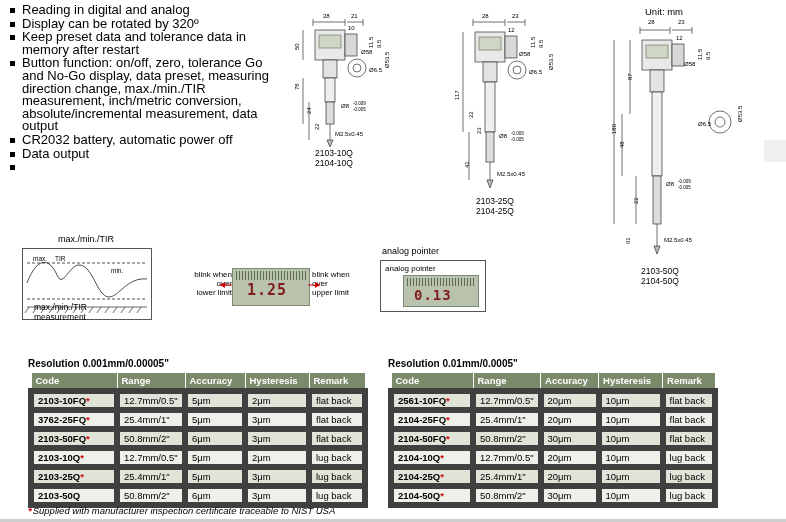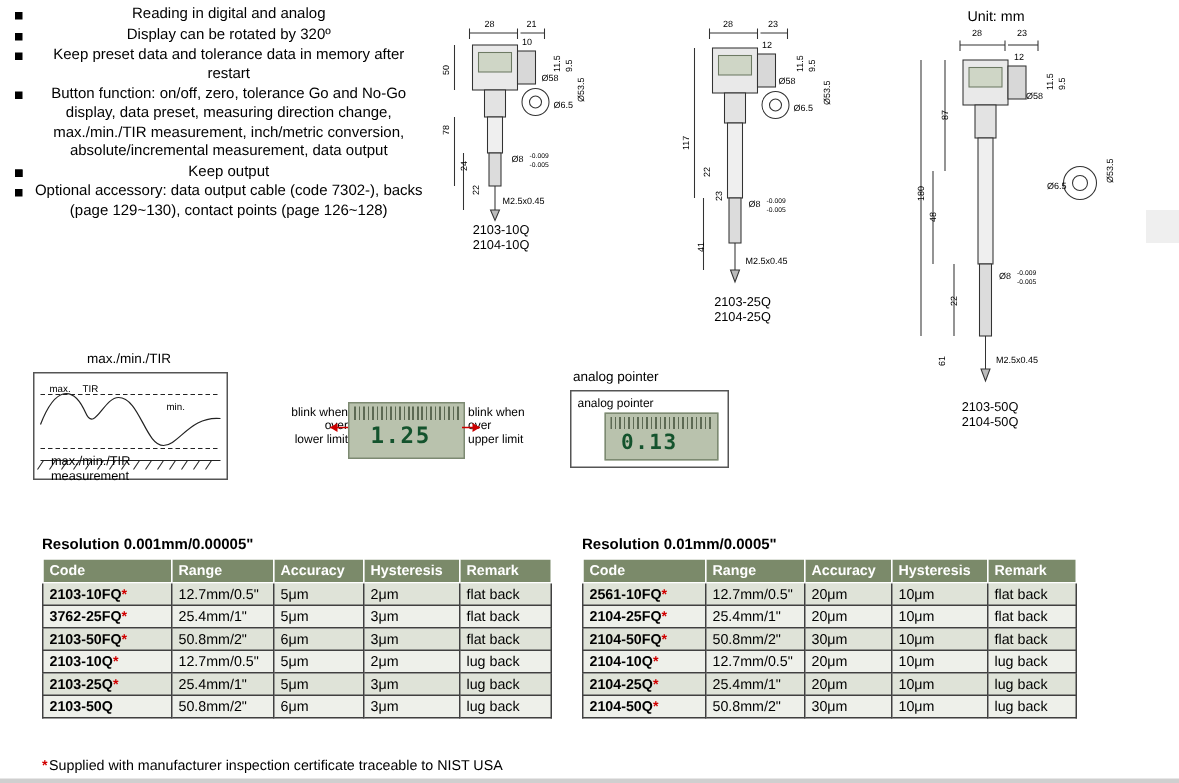--- a/index.html
+++ b/index.html
@@ -20,23 +20,22 @@
   .features {
     position: absolute;
     left: 8px; top: 4px;
     width: 275px;
   }
   .features ul { margin: 0; padding: 0; list-style: none; }
   .features li {
     position: relative;
     padding-left: 14px;
     margin-bottom: 1px;
-    font-size: 10px;
+    font-size: 13px;
     line-height: 12.6px;
-    text-align: center;
   }
   .features li .bullet {
     position: absolute; left: 2px; top: 4px;
     width: 5px; height: 5px; background: #000;
   }
 
   
   .unit-label {
     position: absolute;
     left: 645px; top: 6px;
@@ -64,21 +63,21 @@
     border: 1px solid #555;
     background: #fff;
   }
   .lcd {
     background: #b9c2ad;
     border: 1px solid #7d8a72;
   }
   .lcd-digits {
     font-family: "DejaVu Sans Mono", monospace;
     font-weight: bold;
-    color: #14532d;
+    color: #7f1d1d;
     letter-spacing: 1px;
   }
   .tiny { font-size: 8px; line-height: 9px; }
 
   
   .tbl-wrap { position: absolute; }
   .res-title {
     font-size: 10px;
     font-weight: bold;
     margin-bottom: 3px;
@@ -93,33 +92,34 @@
     color: #fff;
     font-weight: bold;
     text-align: left;
     padding: 2px 4px;
     border: 1px solid #fff;
     height: 15px;
     white-space: nowrap;
   }
   td {
     padding: 1px 4px;
-    border: 1px solid #404040;
+    border: 6px solid #404040;
     height: 15px;
     white-space: nowrap;
   }
   tbody tr:nth-child(odd) td { background: #dfe3d8; }
   tbody tr:nth-child(even) td { background: #eef0ea; }
   td.code { font-weight: bold; }
   .star { color: #d10000; font-weight: bold; }
 
   .footnote {
     position: absolute;
     left: 28px; top: 505px;
     font-size: 9.5px;
+    font-style: italic;
   }
   .footnote .star { margin-right: 1px; }
 
   .bottom-rule {
     position: absolute;
     left: 0; top: 519px;
     width: 786px; height: 3px;
     background: #cfcfcf;
   }
   .corner {
@@ -133,23 +133,23 @@
 <body>
 
 <div class="page">
 
   <div class="features">
     <ul>
       <li><span class="bullet"></span><span>Reading in digital and analog</span></li>
       <li><span class="bullet"></span><span>Display can be rotated by 320º</span></li>
       <li><span class="bullet"></span><span>Keep preset data and tolerance data in memory after restart</span></li>
       <li><span class="bullet"></span><span>Button function: on/off, zero, tolerance Go and No-Go display, data preset, measuring direction change, max./min./TIR measurement, inch/metric conversion, absolute/incremental measurement, data output</span></li>
+      <li><span class="bullet"></span><span>CR2032 battery, automatic power off</span></li>
+      <li><span class="bullet"></span><span>Data output</span></li>
       <li><span class="bullet"></span></li>
-      <li><span class="bullet"></span><span>Keep output</span></li>
-      <li><span class="bullet"></span><span>Optional accessory: data output cable (code 7302-), backs (page 129~130), contact points (page 126~128)</span></li>
     </ul>
   </div>
 
   <div class="unit-label">Unit: mm</div>
 
   <div class="dwg" style="left:295px; top:8px;">
     <svg width="130" height="150" viewBox="0 0 130 150">
       <g stroke="#333" fill="none" stroke-width="0.7">
 
         <line x1="18" y1="14" x2="50" y2="14"></line>

